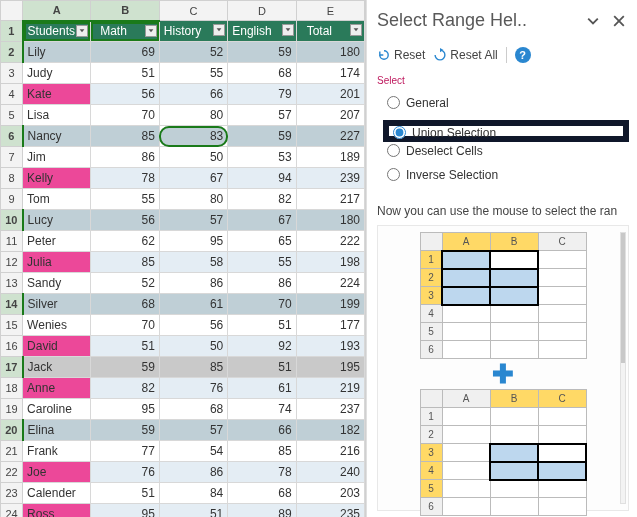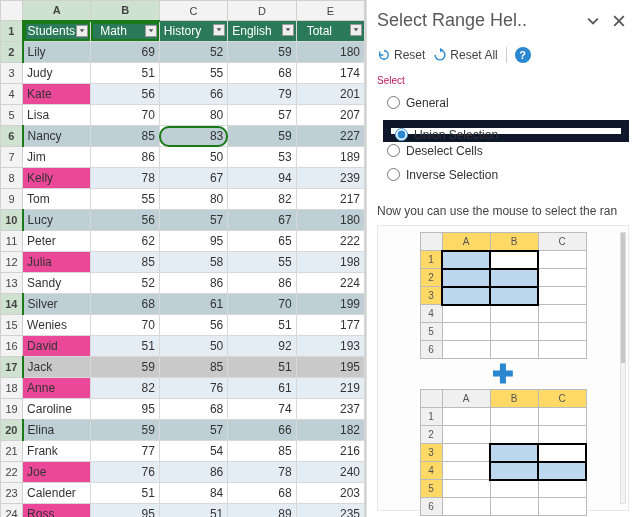--- a/index.html
+++ b/index.html
@@ -87,21 +87,21 @@
   .pane-title { font-size: 18px; color:#595959; flex:1; white-space:nowrap; overflow:hidden; }
   .chev, .xbtn { width:20px;height:20px;display:flex;align-items:center;justify-content:center;color:#666; }
   .toolbar { display:flex;align-items:center;gap:8px;padding:4px 0; font-size:12px; color:#2a6bbf;}
   .toolbar .tbitem { display:flex;align-items:center;gap:3px;color:#444; }
   .toolbar .divider { width:1px;height:16px;background:#ccc; }
   .helpico { width:16px;height:16px;border-radius:50%;background:#2a87d0;color:#fff;display:flex;align-items:center;justify-content:center;font-weight:bold;font-size:11px;}
   .section-label { font-size:10px;color:#be185d;padding:4px 0;}
   .radios { display:flex;flex-direction:column;gap:2px;padding:2px 0 4px 6px;}
   .radio { display:flex;align-items:flex-start;gap:6px;height:22px;font-size:12px;padding:0 4px;}
   .radio input { accent-color:#2a87d0; width:13px;height:13px;}
-  .radio.hl { border:8px solid #0f172a; }
+  .radio.hl { border:6px solid #0f172a; }
   .hint { font-size:12px;color:#444;padding:6px 0 4px 0;white-space:nowrap;overflow:hidden;}
   .previews { display:flex;flex-direction:column;align-items:center;gap:2px;padding-top:4px;border:1px solid #e8e8e8;background:#fdfdfd; background-image:linear-gradient(#fdfdfd,#fdfdfd);padding:6px 4px;min-height:240px;position:relative;}
   .mini { border-collapse:collapse; }
   .mini th, .mini td { border:1px solid #bbb;width:48px;height:18px;font-size:10px;text-align:center;background:#fff;}
   .mini th { background:#f0f0f0;font-weight:normal;color:#555;}
   .mini th.yh { background:#ffd966; }
   .mini td.rh { background:#f0f0f0;color:#555;width:22px;}
   .mini td.rh.yr { background:#ffd966;}
   .mini td.blue { background:#bdd7ee;}
   .mini .selbox { outline:2px solid #000;outline-offset:-1px;}

